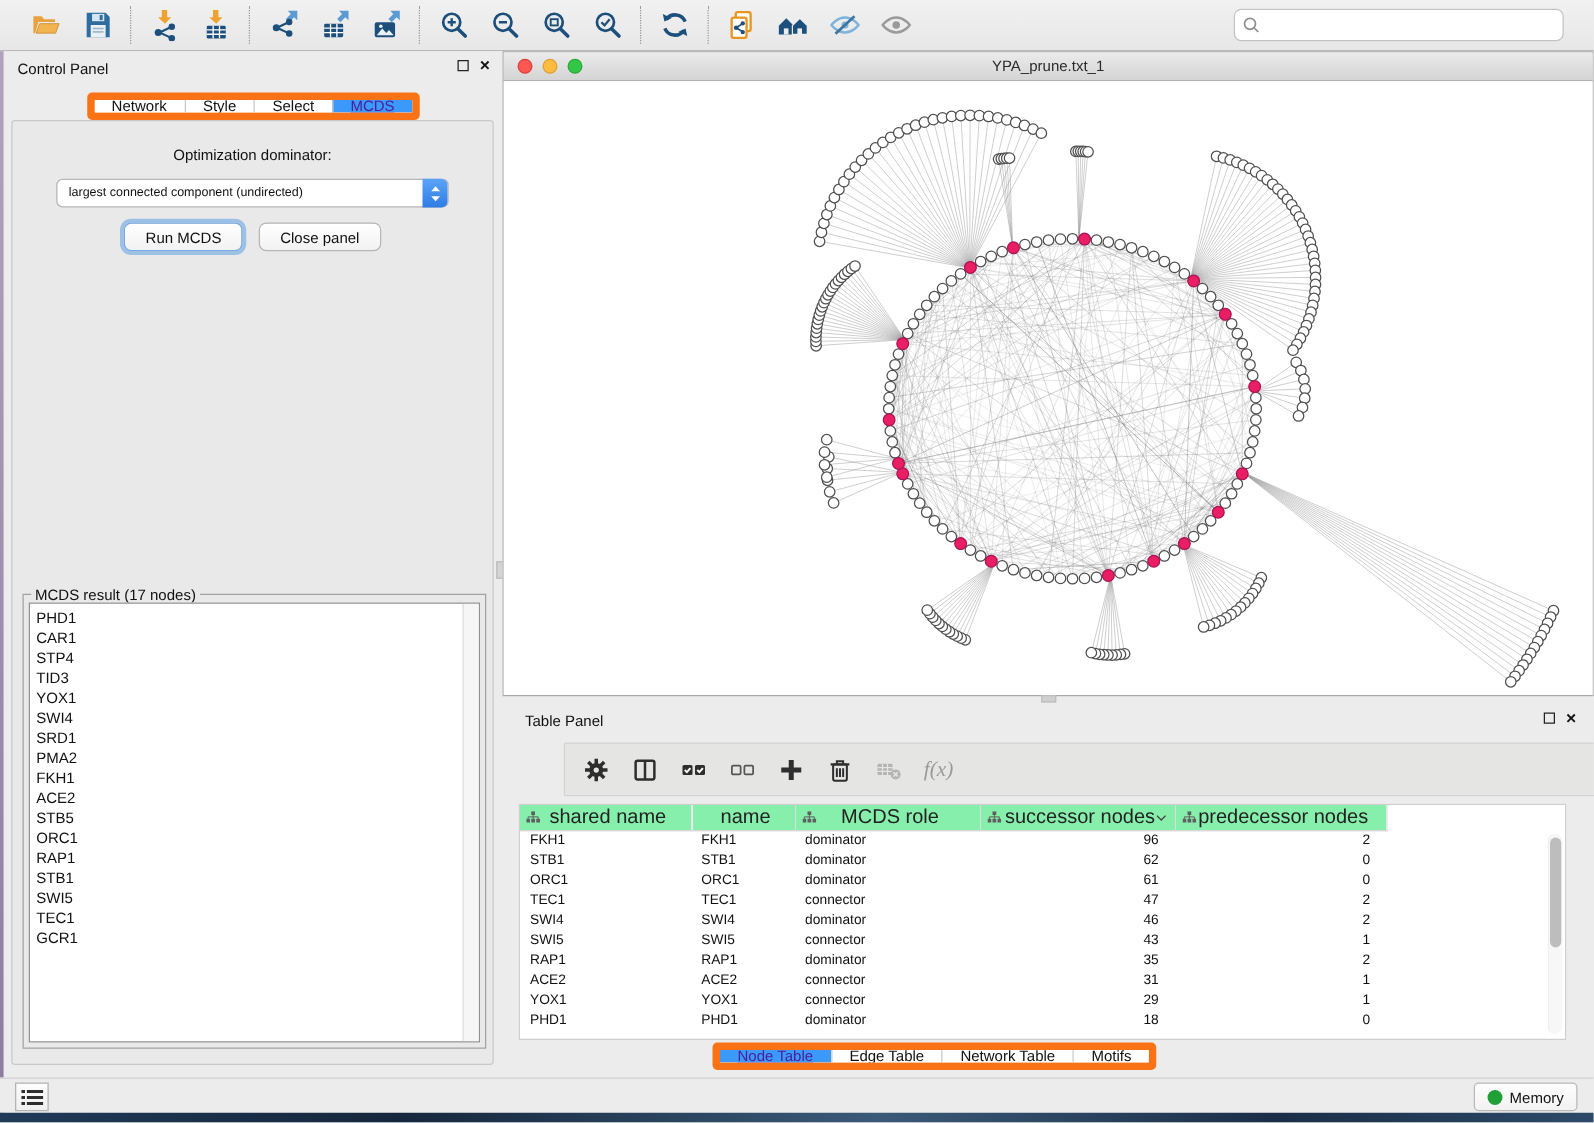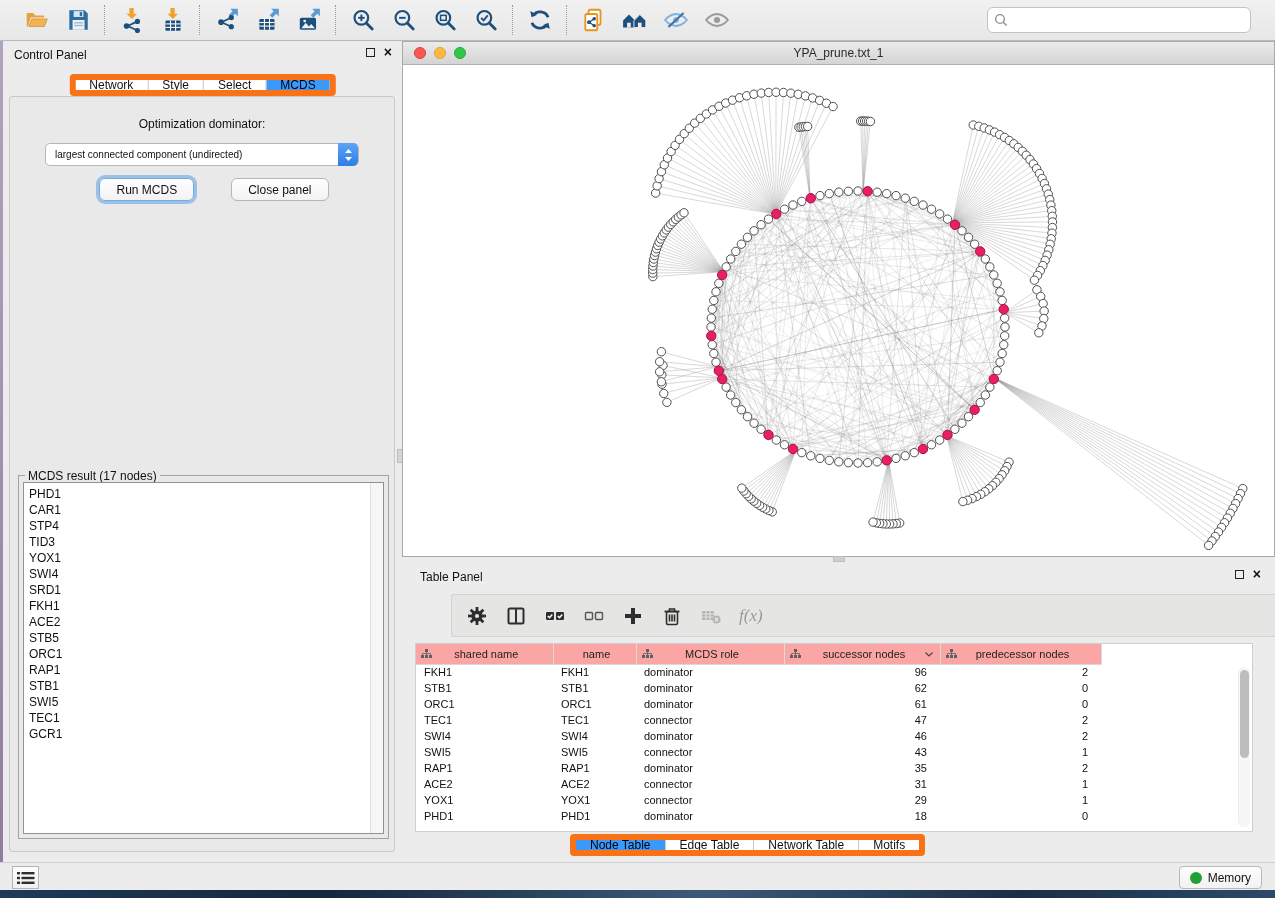--- a/index.html
+++ b/index.html
@@ -30,35 +30,35 @@
   .panel-titlebar { position:relative; height:26px; }
   .panel-title { position:absolute; left:11px; top:7px; font-size:12px; color:#111; }
   .win-btns { position:absolute; right:10px; top:6px; display:flex; gap:9px; align-items:center; }
   .win-float { width:9px; height:9px; border:1.5px solid #222; display:inline-block; }
   .win-close { font-size:14px; font-weight:bold; color:#111; line-height:11px; }
 
   .seg-ctrl { display:flex; border:6px solid #f97316; border-radius:4px; overflow:hidden; background:#fff; height:22px; }
   .seg-tab { font-size:12px; color:#111; display:flex; align-items:center; justify-content:center;
     padding:0 14px; border-left:1px solid #c9c9c9; background:#fff; cursor:default; white-space:nowrap; }
   .seg-tab:first-child { border-left:none; }
-  .seg-tab.selected { background:#3b99fc; color:#000000;text-decoration:underline; }
+  .seg-tab.selected { background:#3b99fc; color:#4c1d95;text-decoration:underline; }
   #cp-tabs { position:absolute; top:33px; left:50%; transform:translateX(-50%); }
 
   #cp-inner { position:absolute; left:6px; right:7px; top:55px; bottom:10px;
     background:#e9e9e9; border:1px solid #c9c9c9; border-radius:3px; }
   #crit-label { text-align:center; margin-top:20px; font-size:12px; color:#111; }
   #crit-select { width:314px; height:23px; margin:12px auto 0; background:#fff;
     border:1px solid #b6b6b6; border-radius:5px; display:flex; align-items:center; position:relative; }
   #crit-select .sel-text { font-size:10px; padding-left:9px; color:#111; }
   #crit-select .sel-stepper { position:absolute; right:0; top:-1px; bottom:-1px; width:20px;
     background:linear-gradient(#5aa4f8,#2f7de4); border-radius:0 5px 5px 0;
     display:flex; align-items:center; justify-content:center; }
   .cp-btn-row { display:flex; justify-content:center; gap:13px; margin-top:12px; }
   .mac-btn { height:23px; padding:0 16px; background:linear-gradient(#ffffff,#f2f2f2);
-    border:1px solid #b6b6b6; border-radius:6px; font-size:12px; color:#111; cursor:default;margin-left:24px; }
+    border:1px solid #b6b6b6; border-radius:6px; font-size:12px; color:#111; cursor:default; }
   .mac-btn.focused { box-shadow:0 0 0 3px rgba(94,158,226,.55); border-color:#74a9e2; }
 
   #mcds-group { position:absolute; left:8px; top:372px; width:371px; height:370px; }
   #mcds-fieldset { position:absolute; inset:6px 0 0 0; border:1px solid #a2a2a2; }
   #mcds-legend { position:absolute; left:7px; top:0; background:#e9e9e9; padding:0 3px;
     font-size:12px; color:#111; }
   #mcds-list { position:absolute; left:5px; right:5px; top:13px; bottom:5px; background:#fff;
     border:1px solid #919191; overflow:hidden; }
   #mcds-list-inner { padding:3px 0 0 5px; }
   .mcds-item { font-size:12px; line-height:16px; color:#111; }
@@ -87,22 +87,22 @@
   #tp-toolbar { position:absolute; left:13px; top:31px; width:846px; height:43px;
     background:#e5e5e3; border:1px solid #d2d2d2; border-radius:2px;
     display:flex; align-items:center; gap:17px; padding-left:14px;margin-left:36px; }
   .tp-btn { width:22px; height:22px; display:flex; align-items:center; justify-content:center; cursor:default; }
   .tp-btn svg { width:20px; height:20px; }
   #fx-label { font-family:"Liberation Serif", serif; font-style:italic; font-size:17px; color:#9a9a9a; }
 
   #node-table-wrap { position:absolute; left:13px; top:80px; width:838px; height:189px;
     background:#fff; border:1px solid #cfcfcf; overflow:hidden; }
   table#node-table { border-collapse:collapse; table-layout:fixed; }
-  #node-table th { height:20px; background:#fca5a5; border-bottom:1px solid #d8d8d8;
-    border-right:1px solid #dcdcdc; font-size:11px; font-weight:normal; color:#222;
+  #node-table th { height:20px; background:#86efac; border-bottom:1px solid #d8d8d8;
+    border-right:1px solid #dcdcdc; font-size:16px; font-weight:normal; color:#222;
     position:relative; text-align:center; padding:0 14px 0 18px; white-space:nowrap; overflow:hidden;margin-top:25px; }
   #node-table th .ns-icon { position:absolute; left:5px; top:5px; }
   #node-table th .sort-icon { position:absolute; right:7px; top:8px; }
   #node-table td { height:16px; font-size:11px; color:#111; padding:0 0 0 8px; white-space:nowrap; overflow:hidden; }
   #node-table td.num { text-align:right; padding-right:13px; }
   #table-vscroll { position:absolute; right:2px; top:23px; bottom:4px; width:12px;
     background:#f7f7f7; border-left:1px solid #ececec; border-radius:6px; }
   #table-vscroll .thumb { position:absolute; left:1px; top:3px; width:9px; height:88px;
     background:#bdbdbd; border-radius:5px; }
   #tp-tabs { position:absolute; left:168px; top:271px; }
@@ -338,20 +338,21 @@
       <span id="mcds-legend">MCDS result (17 nodes)</span>
       <div id="mcds-list">
         <div id="mcds-list-inner">
             <div class="mcds-item">PHD1</div>
             <div class="mcds-item">CAR1</div>
             <div class="mcds-item">STP4</div>
             <div class="mcds-item">TID3</div>
             <div class="mcds-item">YOX1</div>
             <div class="mcds-item">SWI4</div>
             <div class="mcds-item">SRD1</div>
+            <div class="mcds-item">PMA2</div>
             <div class="mcds-item">FKH1</div>
             <div class="mcds-item">ACE2</div>
             <div class="mcds-item">STB5</div>
             <div class="mcds-item">ORC1</div>
             <div class="mcds-item">RAP1</div>
             <div class="mcds-item">STB1</div>
             <div class="mcds-item">SWI5</div>
             <div class="mcds-item">TEC1</div>
             <div class="mcds-item">GCR1</div>
           </div>

